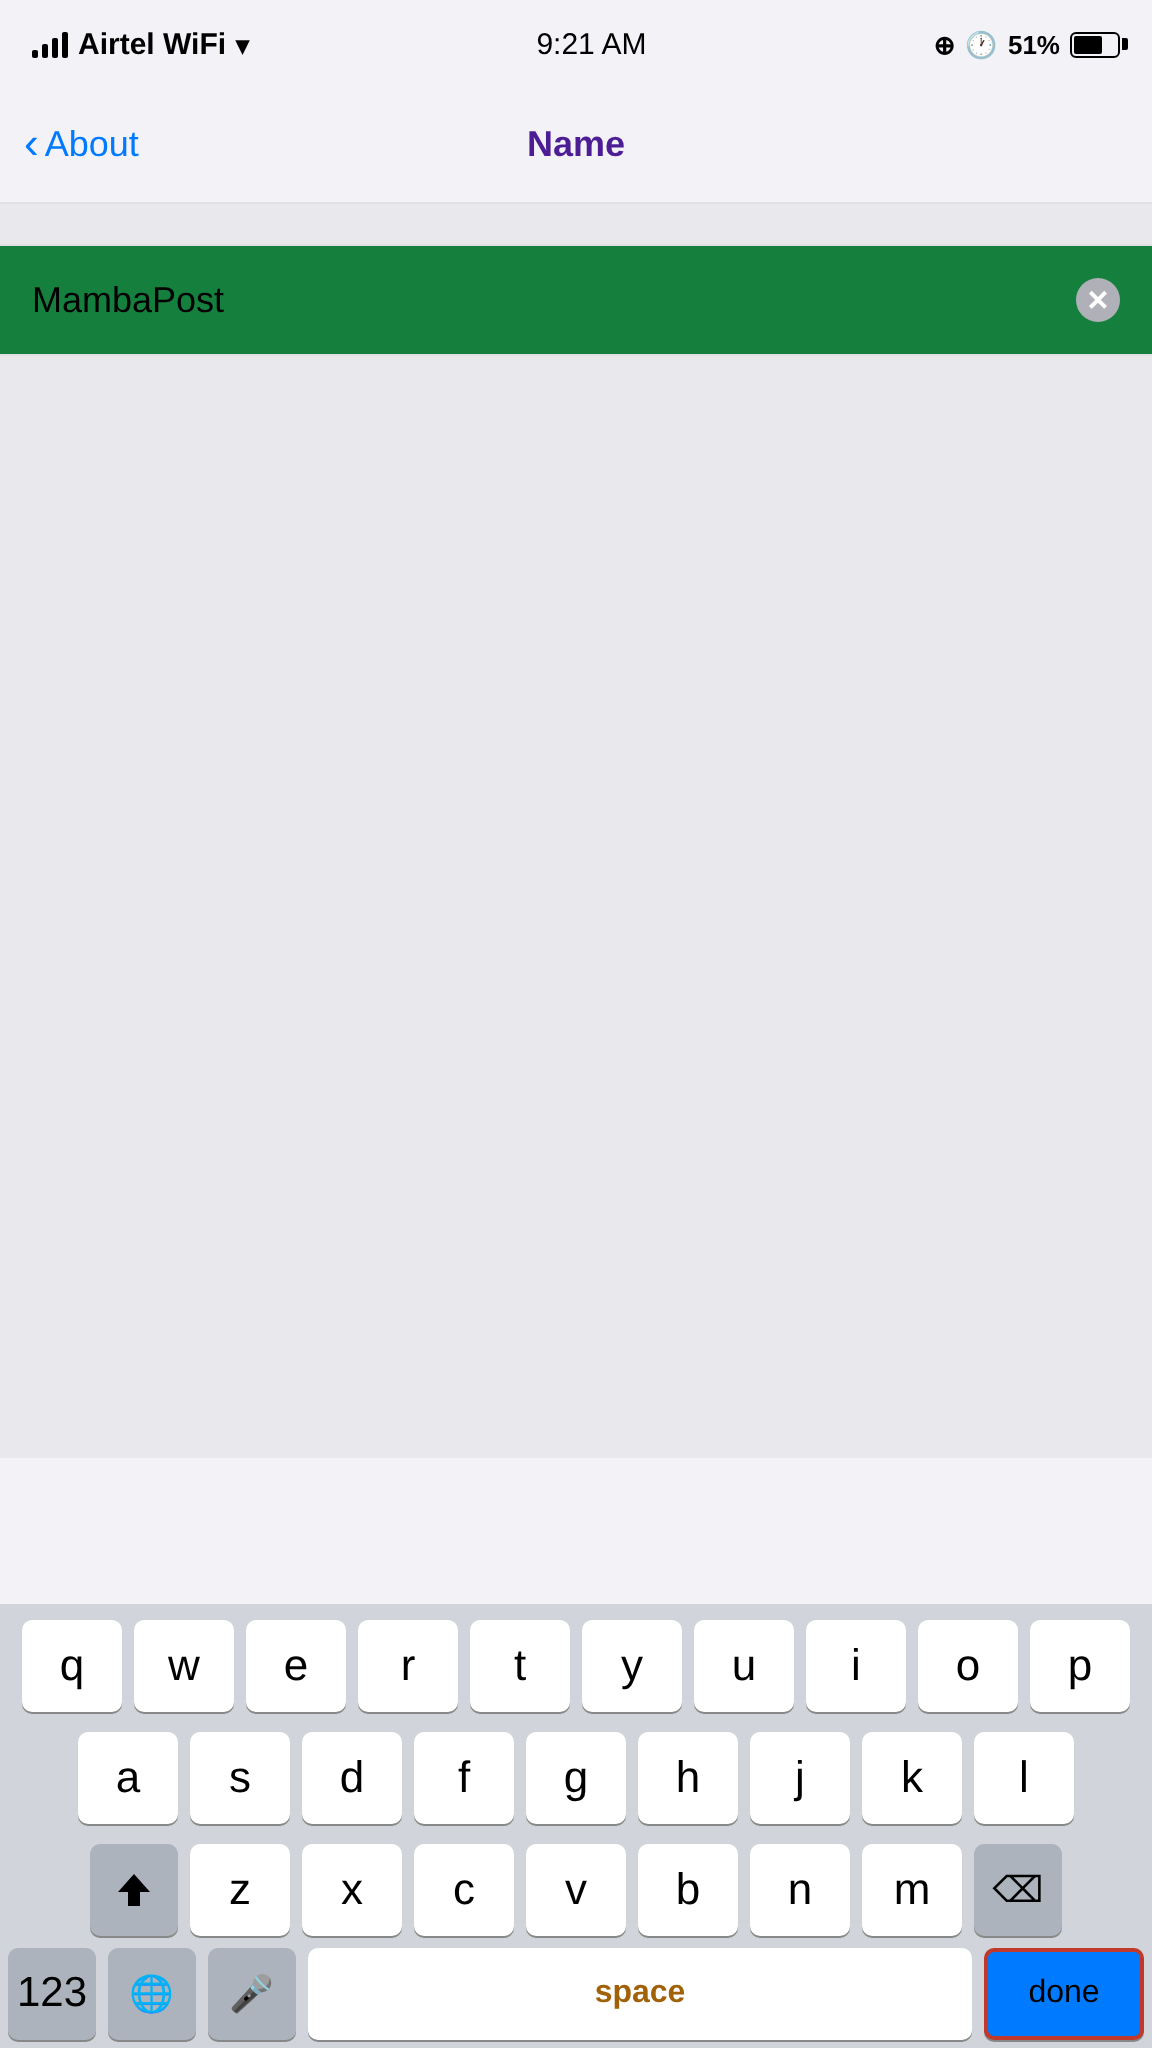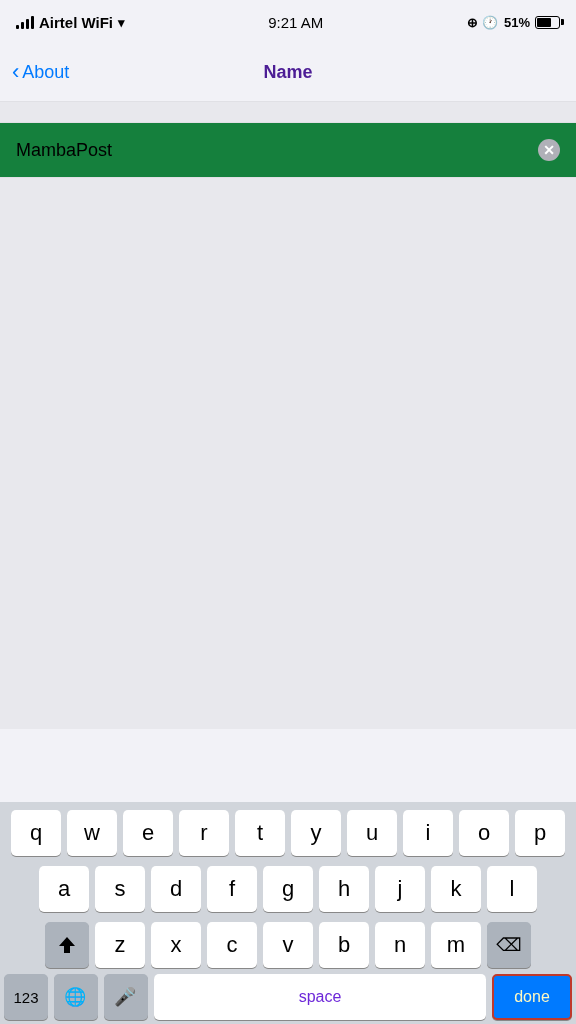--- a/index.html
+++ b/index.html
@@ -220,48 +220,48 @@
     }
 
     .key-delete {
       flex: 0 0 44px;
       max-width: 44px;
     }
 
     .key-numbers {
       flex: 0 0 44px;
       max-width: 44px;
-      font-size: 15px;
+      font-size: 21px;
     }
 
     .key-globe {
       flex: 0 0 44px;
       max-width: 44px;
       font-size: 18px;
     }
 
     .key-mic {
       flex: 0 0 44px;
       max-width: 44px;
       font-size: 18px;
     }
 
     .key-space {
       flex: 1;
       max-width: none;
       font-size: 16px;
-      font-weight: 400;
-      color: #6d28d9;
+      font-weight: 700;
+      color: #a16207;
     }
 
     .key-done {
       flex: 0 0 80px;
       max-width: 80px;
       background: #007aff;
-      color: #fef9c3;
+      color: #000000;
       font-size: 16px;
       font-weight: 500;
       border: 2.5px solid #c0392b;
     }
 
     .row4 {
       margin-bottom: 6px;
     }
 
     .bottom-row {

